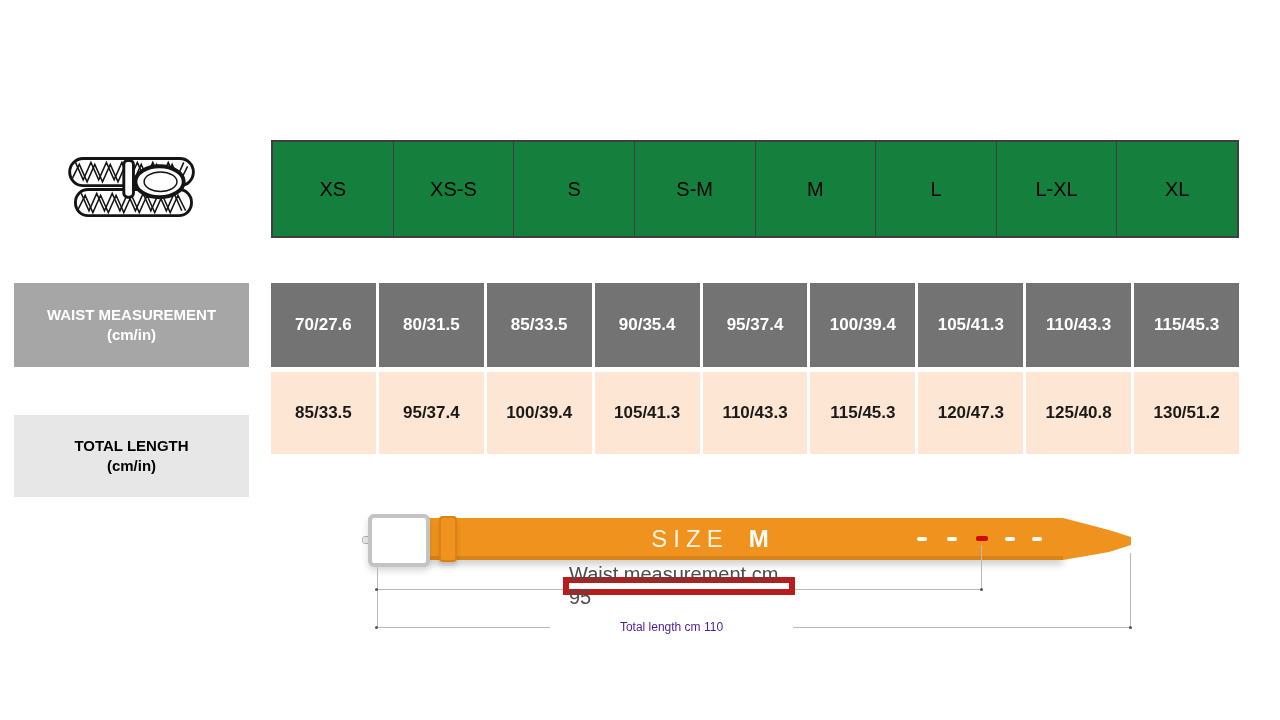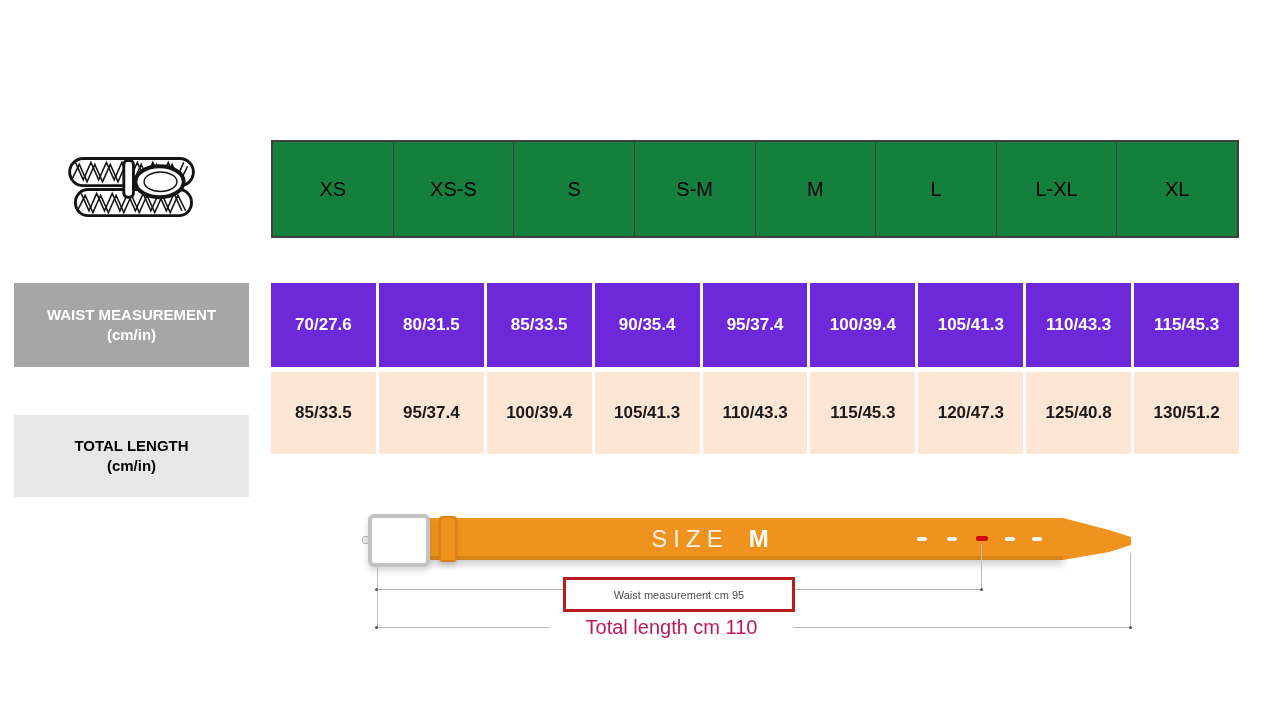--- a/index.html
+++ b/index.html
@@ -20,21 +20,21 @@
   .row-label { position:absolute; left:14px; width:235px; display:flex; flex-direction:column;
     align-items:center; justify-content:center; font-weight:bold; font-size:15px; line-height:1.35; text-align:center; }
   .row-label.waist { top:283px; height:84px; background:#a6a6a6; color:#ffffff; }
   .row-label.length { top:372px; height:82px; background:#e7e7e7; color:#000000;margin-top:43px; }
 
   .data-row { position:absolute; left:271px; width:968px; display:flex; gap:3px; }
   .data-row.waist { top:283px; height:84px; }
   .data-row.length { top:372px; height:82px; }
   .data-row .cell { flex:1; display:flex; align-items:center; justify-content:center;
     font-weight:bold; font-size:17px; }
-  .data-row.waist .cell { background:#6d28d9; color:#ffffff; }
+  .data-row.waist .cell { background:#737373; color:#ffffff; }
   .data-row.length .cell { background:#fde7d4; color:#1a1a1a; }
 
   
   .diagram { position:absolute; left:0; top:480px; width:1280px; height:200px; }
 
   .belt-strap { position:absolute; left:427px; top:38px; width:636px; height:42px;
     background:#f0931e; box-shadow: inset 0 -4px 0 rgba(120,60,0,0.18), 0 5px 7px rgba(0,0,0,0.18); }
   .belt-tip { position:absolute; left:1063px; top:38px; }
   .belt-buckle { position:absolute; left:368px; top:34px; width:62px; height:53px;
     background:#ffffff; border:4px solid #c3c3c3; border-radius:6px;
@@ -48,26 +48,26 @@
     display:flex; align-items:center; justify-content:center; gap:20px; }
   .size-text .word { color:rgba(255,255,255,0.88); font-size:24px; font-weight:400; letter-spacing:6px; }
   .size-text .val { color:#ffffff; font-size:24px; font-weight:bold; }
 
   .hole { position:absolute; top:57px; width:10px; height:4px; border-radius:2px; background:#ffffff; }
   .hole.selected { top:56px; width:12px; height:5px; background:#cf0a0a; }
 
   .mline { position:absolute; background:#b9b9b9; }
   .dot { position:absolute; width:3px; height:3px; border-radius:50%; background:#555; }
 
-  .waist-note { position:absolute; left:563px; top:97px; width:232px; height:35px;
-    background:#ffffff; border:3px solid #b91c1c; display:flex; align-items:center; justify-content:center;
-    font-size:11px; color:#4d4d4d; }
+  .waist-note { position:absolute; left:563px; top:97px; width:232px; height:18px;
+    background:#ffffff; border:6px solid #b91c1c; display:flex; align-items:center; justify-content:center;
+    font-size:20px; color:#4d4d4d; }
   .total-note { position:absolute; left:550px; top:136px; width:243px; height:22px;
     background:#ffffff; display:flex; align-items:center; justify-content:center;
-    font-size:20px; color:#be185d; }
+    font-size:12px; color:#4c1d95; }
 </style>
 </head>
 <body>
 
 <div class="page">
 
   <svg class="belt-illustration" viewBox="0 0 150 95">
     <g fill="#ffffff" stroke="#141414">
       <rect x="10" y="16" width="128" height="28" rx="14" stroke-width="3"></rect>
       <rect x="16" y="48" width="120" height="27" rx="13" stroke-width="3"></rect>

